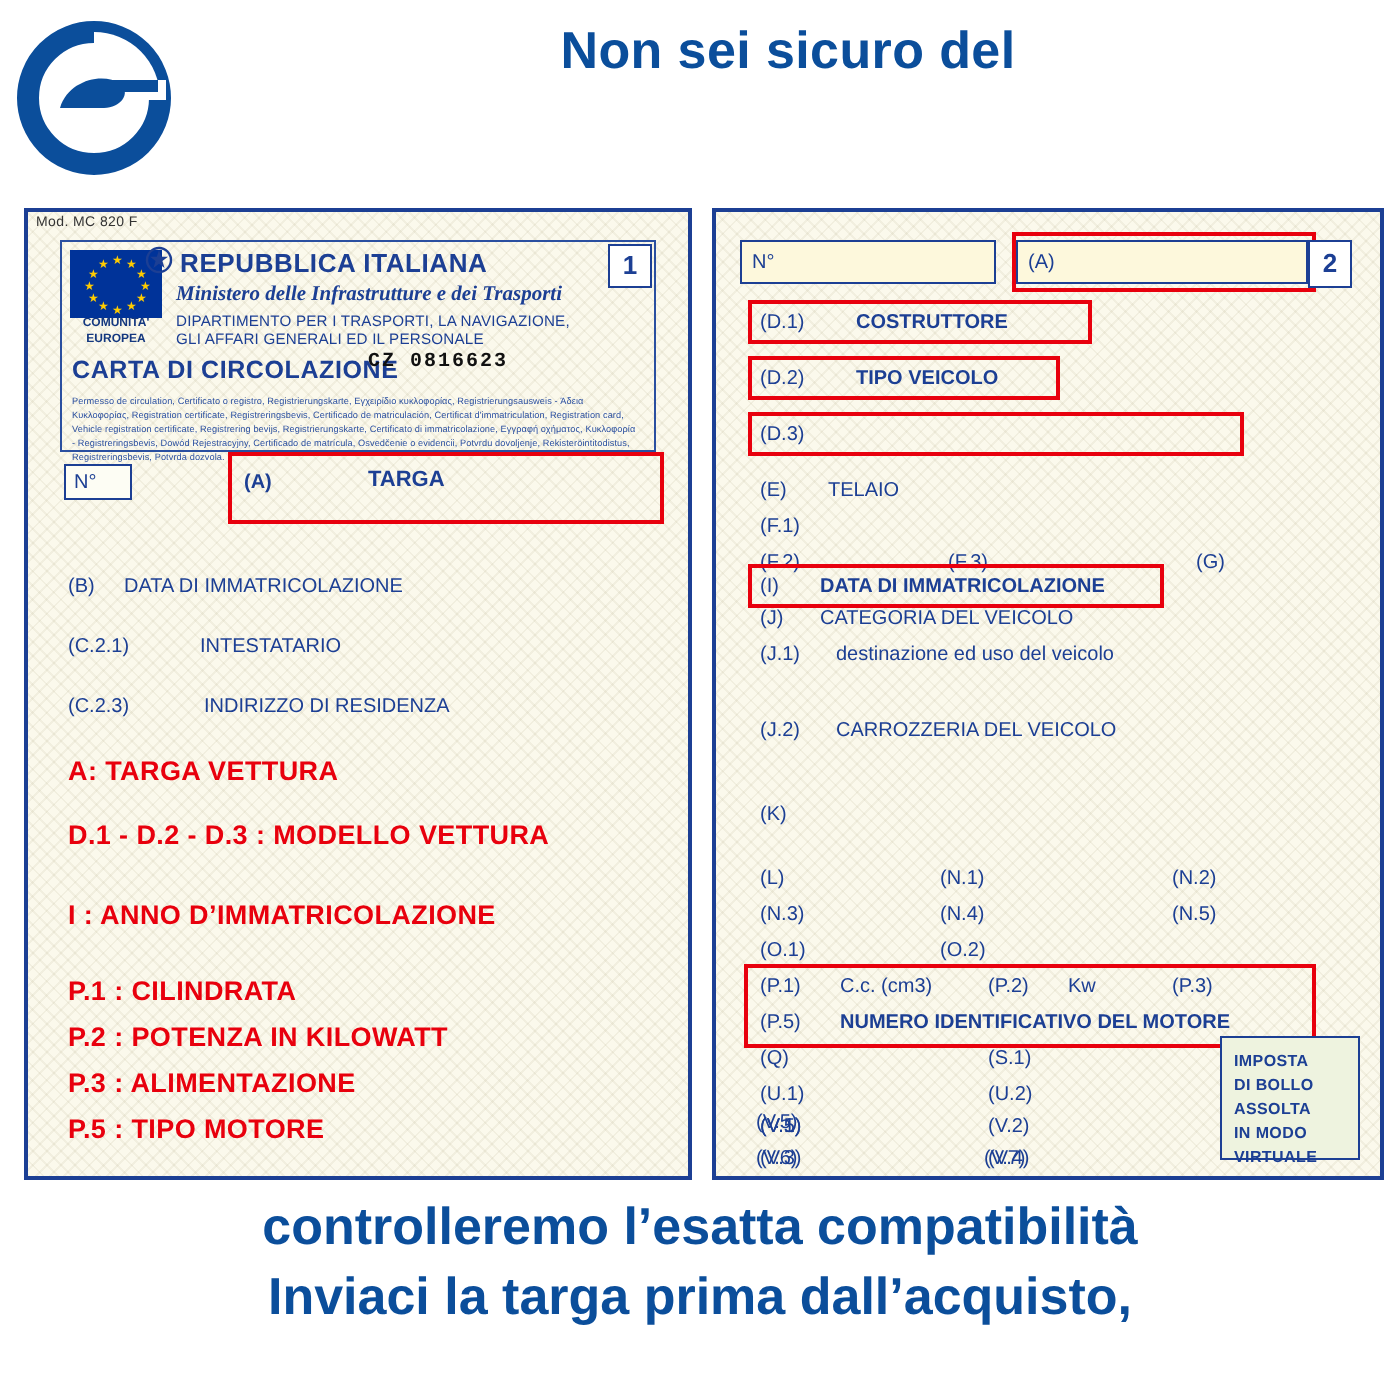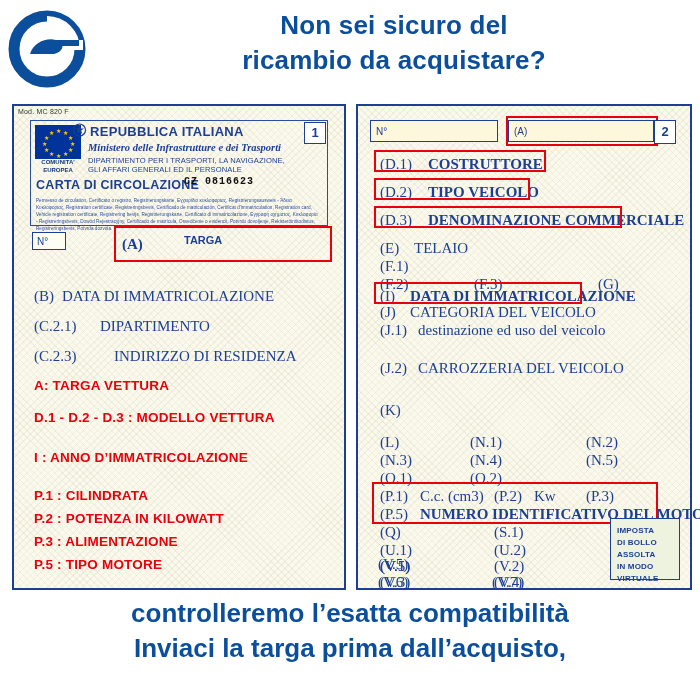--- a/index.html
+++ b/index.html
@@ -202,24 +202,23 @@
     width: 284px;
     font-size: 4.6px;
     color: #2a4fa0;
     line-height: 1.5;
     letter-spacing: .05px;
   }
 
   
   .fld {
     position: absolute;
-    font-size: 15px;
+    font-size: 10px;
     color: #1c3f94;
     white-space: nowrap;
-    font-family: Liberation Serif, serif;
   }
 
   .n-box {
     position: absolute;
     left: 18px;
     top: 126px;
     width: 34px;
     height: 18px;
     border: 1px solid #1c3f94;
     font-size: 10px;
@@ -338,21 +337,20 @@
     <svg width="78" height="78" viewBox="0 0 78 78">
       <circle cx="39" cy="39" r="33" fill="none" stroke="#0b4e9b" stroke-width="11"></circle>
       <path d="M39 6 A33 33 0 0 1 72 39 L39 39 Z" fill="#ffffff"></path>
       <rect x="39" y="30" width="36" height="10" fill="#ffffff"></rect>
       <path d="M22 44 C26 30 44 26 52 32 C58 36.5 52 44 44 44 L22 44 Z" fill="#0b4e9b"></path>
       <rect x="41" y="30" width="30" height="6" fill="#0b4e9b"></rect>
     </svg>
   </div>
   <div class="headline">
     <div>Non sei sicuro del</div>
-    <div>ricambio da acquistare?</div>
   </div>
 </div>
 
 <div class="card card-left">
   <div class="guilloche"></div>
 
   <div class="modlabel">Mod. MC 820 F</div>
 
   <div class="inner-frame"></div>
 
@@ -398,24 +396,24 @@
 
   <div class="n-box">N°</div>
   <div class="fld" style="left:108px; top:130px; font-weight:bold;">(A)</div>
   <div class="targa-field">TARGA</div>
   <div class="hl-red" style="left:100px; top:120px; width:218px; height:36px;"></div>
 
   <div class="fld" style="left:20px; top:182px;">(B)</div>
   <div class="fld" style="left:48px; top:182px;">DATA DI IMMATRICOLAZIONE</div>
 
   <div class="fld" style="left:20px; top:212px;">(C.2.1)</div>
-  <div class="fld" style="left:86px; top:212px;">DIPARTIMENTO</div>
+  <div class="fld" style="left:86px; top:212px;">INTESTATARIO</div>
 
   <div class="fld" style="left:20px; top:242px;">(C.2.3)</div>
-  <div class="fld" style="left:100px; top:242px;">INDIRIZZO DI RESIDENZA</div>
+  <div class="fld" style="left:88px; top:242px;">INDIRIZZO DI RESIDENZA</div>
 
   <div class="red-line" style="left:20px; top:272px;text-align:right;">A: TARGA VETTURA</div>
   <div class="red-line" style="left:20px; top:304px;">D.1 - D.2 - D.3 : MODELLO VETTURA</div>
   <div class="red-line" style="left:20px; top:344px;">I : ANNO D’IMMATRICOLAZIONE</div>
   <div class="red-line" style="left:20px; top:382px;">P.1 : CILINDRATA</div>
   <div class="red-line" style="left:20px; top:405px;">P.2 : POTENZA IN KILOWATT</div>
   <div class="red-line" style="left:20px; top:428px;">P.3 : ALIMENTAZIONE</div>
   <div class="red-line" style="left:20px; top:451px;">P.5 :  TIPO MOTORE</div>
 </div>
 
@@ -429,21 +427,20 @@
 
   <div class="fld" style="left:22px; top:50px;">(D.1)</div>
   <div class="fld" style="left:70px; top:50px; font-weight:bold;">COSTRUTTORE</div>
   <div class="hl-red" style="left:16px; top:44px; width:172px; height:22px;"></div>
 
   <div class="fld" style="left:22px; top:78px;">(D.2)</div>
   <div class="fld" style="left:70px; top:78px; font-weight:bold;">TIPO VEICOLO</div>
   <div class="hl-red" style="left:16px; top:72px; width:156px; height:22px;"></div>
 
   <div class="fld" style="left:22px; top:106px;">(D.3)</div>
-  <div class="fld" style="left:70px; top:106px; font-weight:bold;">DENOMINAZIONE COMMERCIALE</div>
   <div class="hl-red" style="left:16px; top:100px; width:248px; height:22px;"></div>
 
   <div class="fld" style="left:22px; top:134px;">(E)</div>
   <div class="fld" style="left:56px; top:134px;">TELAIO</div>
   <div class="fld" style="left:22px; top:152px;">(F.1)</div>
   <div class="fld" style="left:22px; top:170px;">(F.2)</div>
   <div class="fld" style="left:116px; top:170px;">(F.3)</div>
   <div class="fld" style="left:240px; top:170px;">(G)</div>
 
   <div class="fld" style="left:22px; top:182px;">(I)</div>

